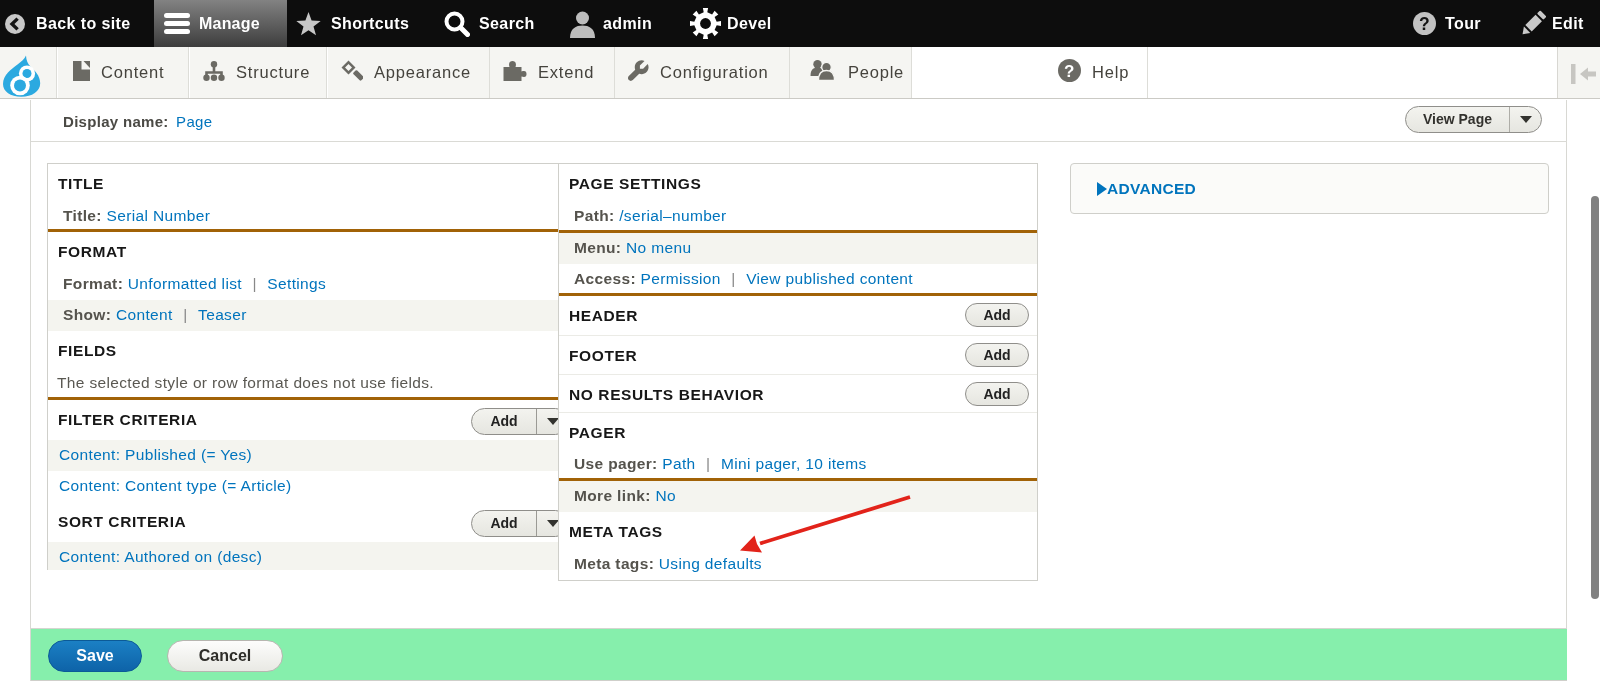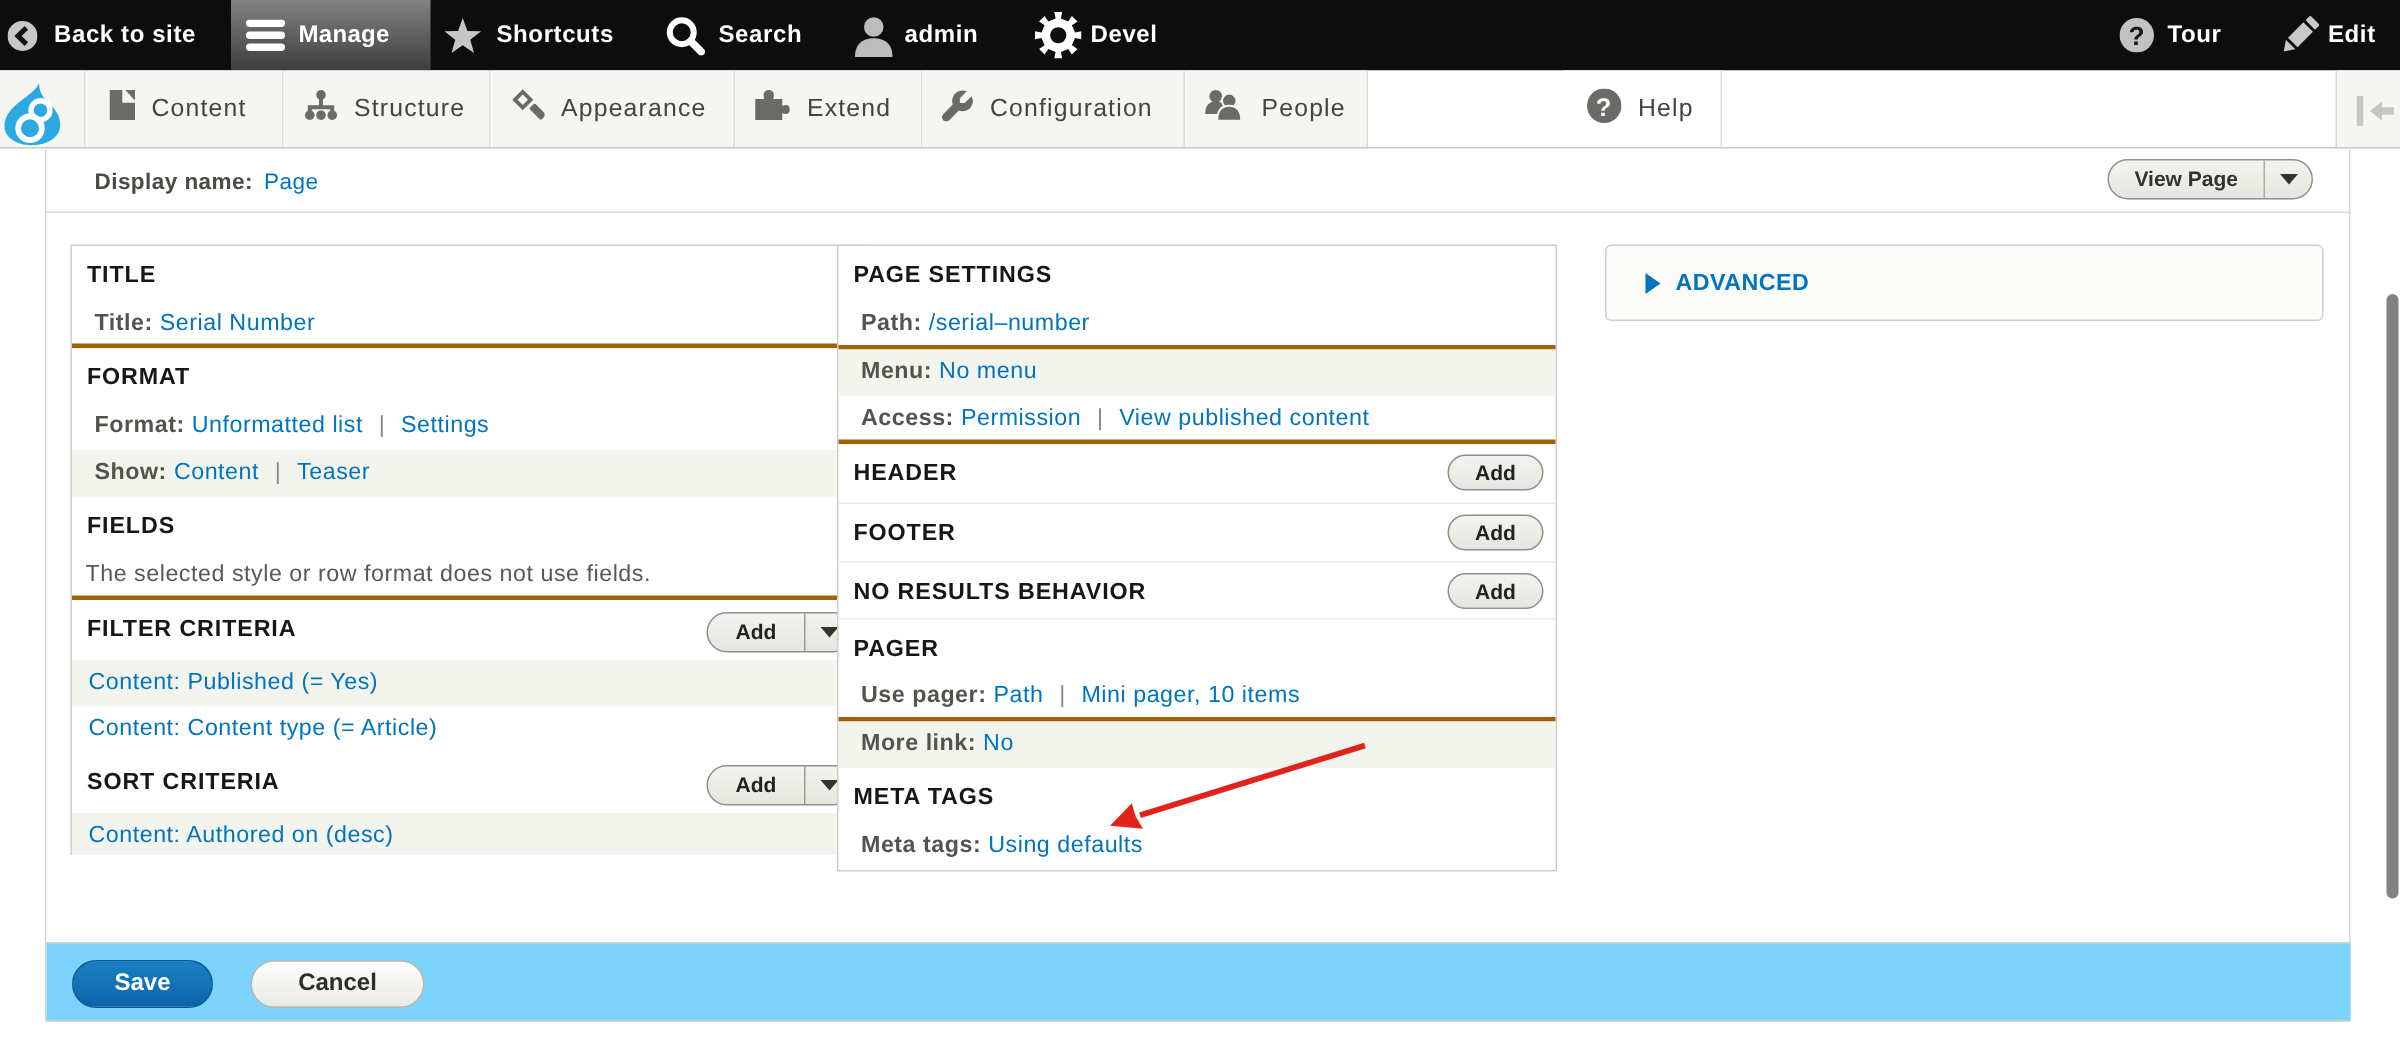--- a/index.html
+++ b/index.html
@@ -12,21 +12,21 @@
 
 
 #tabbar { position:absolute; left:0; top:47px; width:1600px; height:52px; background:#fff; border-bottom:1px solid #cbcac5; }
 #tabbar .tab { position:absolute; top:0; height:51px; background:#f5f5f2; border-right:1px solid #ddddd8; display:flex; align-items:center; color:#45433d; font-size:16.5px; letter-spacing:0.8px; }
 #tabbar .tab .ticon { margin-right:11px; }
 #logo-seg { position:absolute; left:0; top:0; width:57px; height:51px; background:#f5f5f2; border-right:1px solid #ddddd8; }
 
 
 #container { position:absolute; left:30px; top:100px; width:1537px; height:581px; background:#fff; border-left:1px solid #d8d8d3; border-right:1px solid #d8d8d3; }
 #display-row { position:absolute; left:0; top:0; width:1536px; height:42px; border-bottom:1px solid #dadad5; font-size:15px; }
-#footer-bar { position:absolute; left:0; top:528px; width:1536px; height:53px; background:#7dd3fc; border-top:1px solid #d5d5d0; border-bottom:1px solid #cfcfca;padding-left:11px; }
+#footer-bar { position:absolute; left:0; top:528px; width:1536px; height:53px; background:#86efac; border-top:1px solid #d5d5d0; border-bottom:1px solid #cfcfca;padding-left:11px; }
 
 
 .panel { position:absolute; background:#fff; border:1px solid #cfcfca; }
 .hdr { position:relative; font-weight:bold; font-size:15.5px; color:#171717; padding:11px 0 0 10px; letter-spacing:0.6px; }
 .row { position:relative; font-size:15.5px; letter-spacing:0.35px; padding:6px 0 0 15px; color:#55534d; }
 .row b { color:#55534d; font-weight:bold; }
 .gray { background:#f4f4ef; }
 .bline { border-bottom:3px solid #a16207; }
 a.lnk { color:#0074bd; text-decoration:none; }
 .pipe { color:#888; padding:0 10.5px; }
@@ -146,21 +146,21 @@
   <div class="tab" style="left:490px; width:125px;"><span class="ticon" style="margin-left:13px;">
     <svg width="24" height="20" viewBox="0 0 24 20">
           <path d="M0.5 6 L6.5 6 C5 1.5 7.5 0 9.5 0 C11.5 0 14 1.5 12.5 6 L18.5 6 L18.5 10.5 C23 9 23.5 11.5 23.5 13 C23.5 14.5 23 17 18.5 15.5 L18.5 20 L0.5 20 Z" fill="#6b6a64"></path>
         </svg>
   </span>Extend</div>
   <div class="tab" style="left:615px; width:175px;"><span class="ticon" style="margin-left:13px;">
     <svg width="21" height="21" viewBox="0 0 21 21">
           <path d="M19.7 4.1 L15.1 8.7 L11.9 8.7 L11.9 5.5 L16.5 0.9 C14 -0.3 10.8 0.2 8.8 2.3 C6.8 4.3 6.3 7.2 7.2 9.7 L0.8 16.1 C-0.3 17.2 -0.3 19 0.8 20.1 C1.9 21.2 3.7 21.2 4.8 20.1 L11.2 13.7 C13.7 14.6 16.6 14.1 18.6 12.1 C20.7 10 21.2 6.7 19.7 4.1 Z" fill="#6b6a64"></path>
         </svg>
   </span>Configuration</div>
-  <div class="tab" style="left:790px; width:122px;"><span class="ticon" style="margin-left:13px;">
+  <div class="tab" style="left:790px; width:122px;justify-content:center;"><span class="ticon" style="margin-left:13px;">
     <svg width="27" height="21" viewBox="0 0 27 21">
           <g fill="#6b6a64">
             <circle cx="7.5" cy="4.2" r="4.2"></circle>
             <path d="M0.5 16 C0.5 9.5 3.5 7.6 7.5 7.6 C11.5 7.6 14.5 9.5 14.5 16 Z"></path>
             <g stroke="#f5f5f2" stroke-width="1.3">
               <circle cx="16.5" cy="7.2" r="4.8"></circle>
               <path d="M8.5 20.5 C8.5 12.5 12 10.5 16.5 10.5 C21 10.5 24.5 12.5 24.5 20.5 Z"></path>
             </g>
           </g>
         </svg>
@@ -238,21 +238,21 @@
     <div class="hdr" style="height:37px;border-top:1px solid #ebebe6;">PAGER</div>
     <div class="row bline" style="height:32px;"><b>Use pager:</b> <a class="lnk">Path</a><span class="pipe">|</span><a class="lnk">Mini pager, 10 items</a></div>
     <div class="row gray" style="height:31px;"><b>More link:</b> <a class="lnk">No</a></div>
     <div class="hdr" style="height:37px;">META TAGS</div>
     <div class="row" style="height:32px;"><b>Meta tags:</b> <a class="lnk">Using defaults</a></div>
   </div>
 
   <div class="panel" style="left:1039px; top:63px; width:479px; height:51px; border-radius:4px; background:#fbfbf9;">
     <div style="position:absolute;left:26px;top:16px;display:flex;align-items:center;">
       <span style="width:0;height:0;border-top:7px solid transparent;border-bottom:7px solid transparent;border-left:10px solid #0074bd;"></span>
-      <span style="margin-left:10px;color:#0074bd;font-weight:bold;font-size:15.5px;letter-spacing:0.3px;">ADVANCED</span>
+      <span style="color:#0074bd;font-weight:bold;font-size:15.5px;letter-spacing:0.3px;">ADVANCED</span>
     </div>
   </div>
 
   <div id="footer-bar">
     <div style="position:absolute;left:17px;top:11px;width:94px;height:32px;border-radius:16px;background:linear-gradient(#1b80c4,#0e63a8);border:1px solid #0b5a97;text-align:center;line-height:30px;color:#fff;font-weight:bold;font-size:16px;">Save</div>
     <div style="position:absolute;left:136px;top:11px;width:116px;height:32px;border-radius:16px;background:linear-gradient(#fdfdfc,#e9e9e4);border:1px solid #b7b6b0;text-align:center;line-height:30px;color:#2e2d29;font-weight:bold;font-size:16px;">Cancel</div>
   </div>
 </div>
 <svg style="position:absolute;left:720px;top:480px;" width="210" height="90" viewBox="0 0 210 90">
   <line x1="190" y1="17" x2="40" y2="63.5" stroke="#e2231a" stroke-width="3.8"></line>

